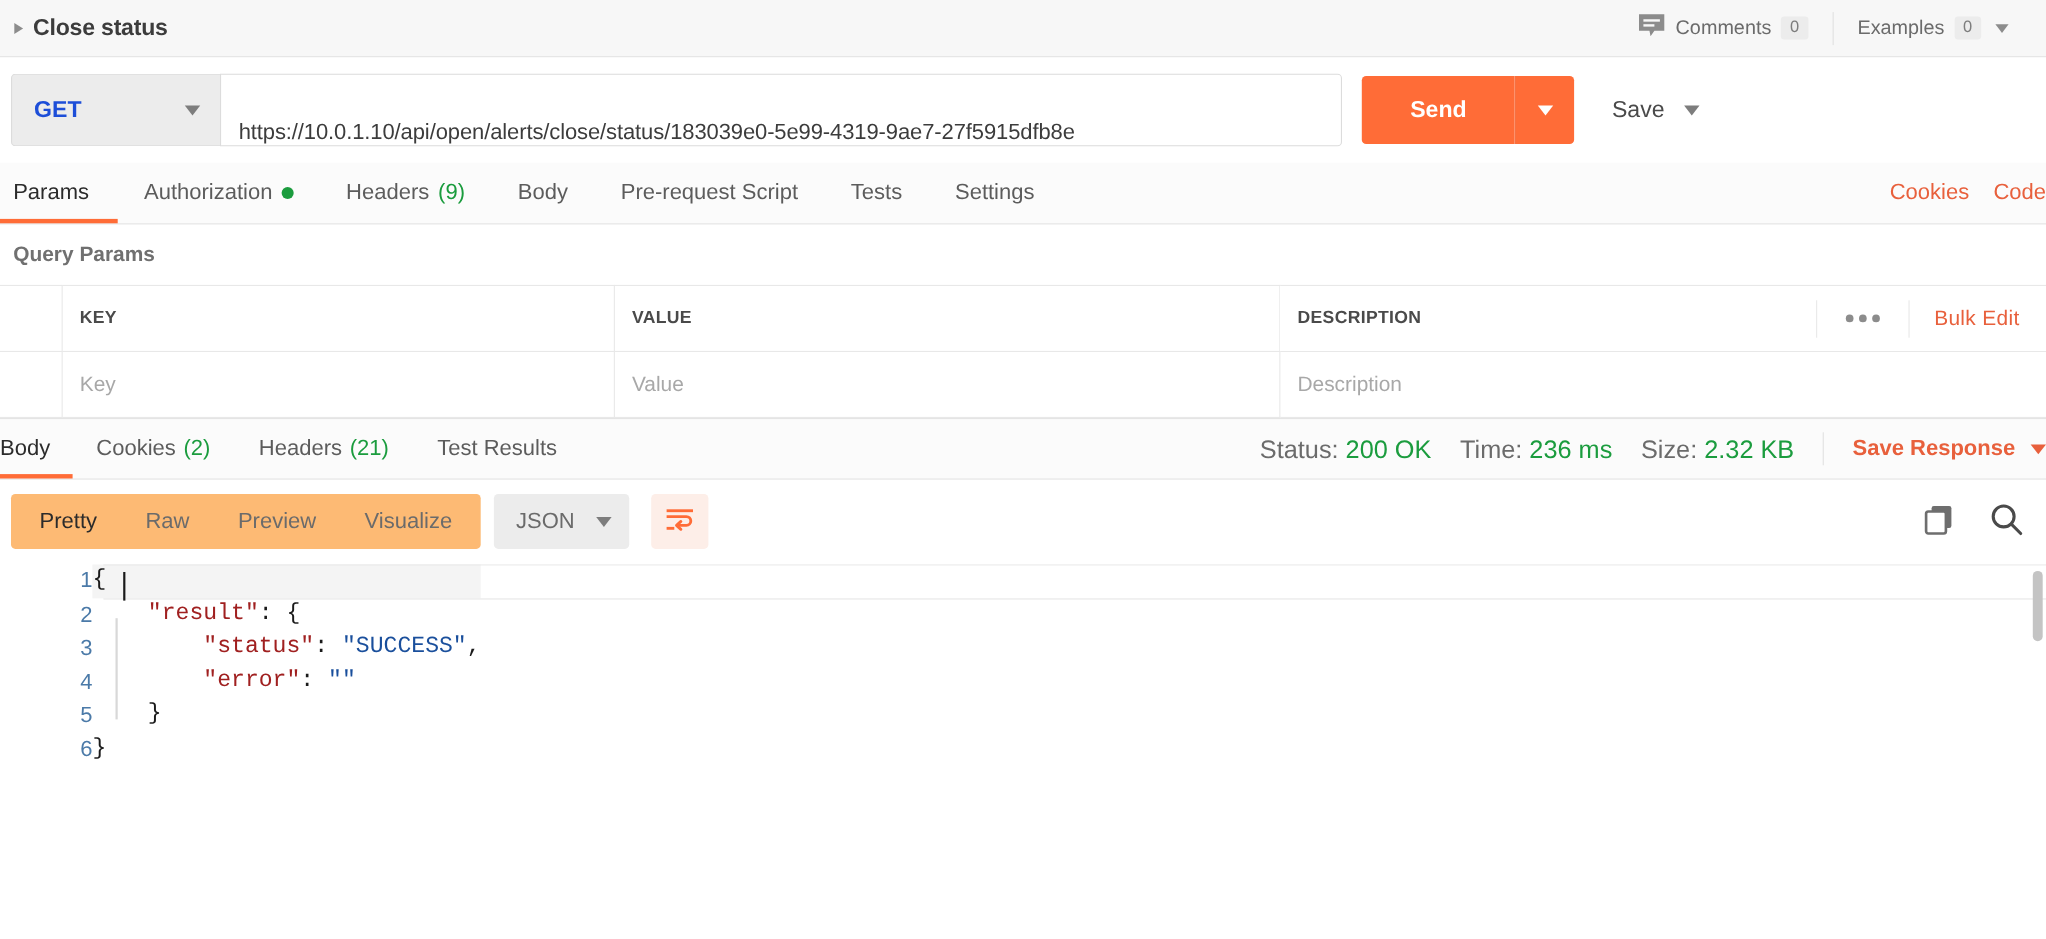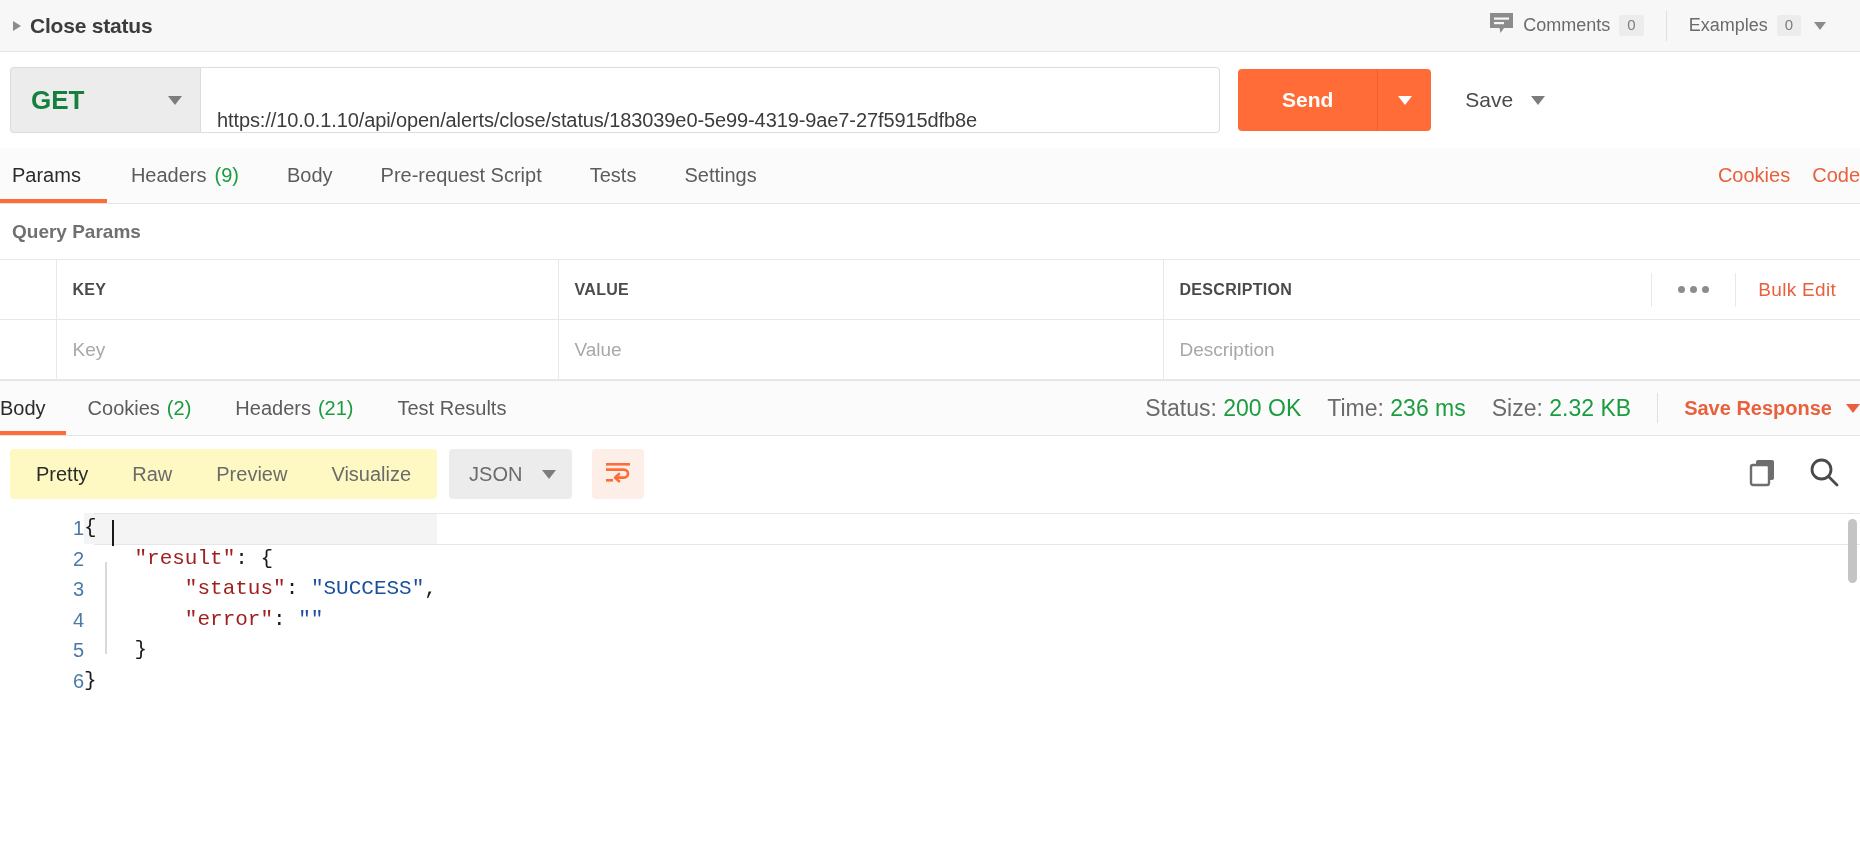--- a/index.html
+++ b/index.html
@@ -78,21 +78,21 @@
   .method-box {
     width: 190px; height: 66px;
     background: #ececec;
     border: 1px solid #dcdcdc;
     border-right: none;
     border-radius: 4px 0 0 4px;
     display: flex; align-items: center;
     padding: 0 20px;
     position: relative;
   }
-  .method-text { font-size: 26px; font-weight: bold; color: #15803d; }
+  .method-text { font-size: 21px; font-weight: bold; color: #1d4ed8; }
   .method-caret {
     position: absolute; right: 18px;
     width: 0; height: 0;
     border-top: 9px solid #7d7d7d;
     border-left: 7.5px solid transparent;
     border-right: 7.5px solid transparent;
   }
   .url-box {
     flex: 0 0 1020px;
     height: 66px;
@@ -300,21 +300,21 @@
   
   .viewbar {
     height: 76px;
     background: #ffffff;
     display: flex; align-items: center;
     padding: 0 12px 0 10px;
     gap: 12px;
   }
   .seg {
     display: flex; align-items: flex-start;
-    background: #fef9c3;
+    background: #fdba74;
     border-radius: 4px;
     height: 50px;
     padding: 0 4px;
   }
   .seg-item {
     font-size: 20px;
     color: #6b6b6b;
     padding: 0 22px;
     line-height: 50px;
     cursor: pointer;
@@ -453,20 +453,24 @@
   </div>
   <div class="save-wrap">
     <span class="save-text">Save</span>
     <span class="save-caret"></span>
   </div>
 </div>
 
 <div class="reqtabs">
   <div class="rtab active">
     <span>Params</span>
+  </div>
+  <div class="rtab">
+    <span>Authorization</span>
+    <span class="green-dot"></span>
   </div>
   <div class="rtab">
     <span>Headers</span>
     <span class="cnt-green">(9)</span>
   </div>
   <div class="rtab">
     <span>Body</span>
   </div>
   <div class="rtab">
     <span>Pre-request Script</span>

